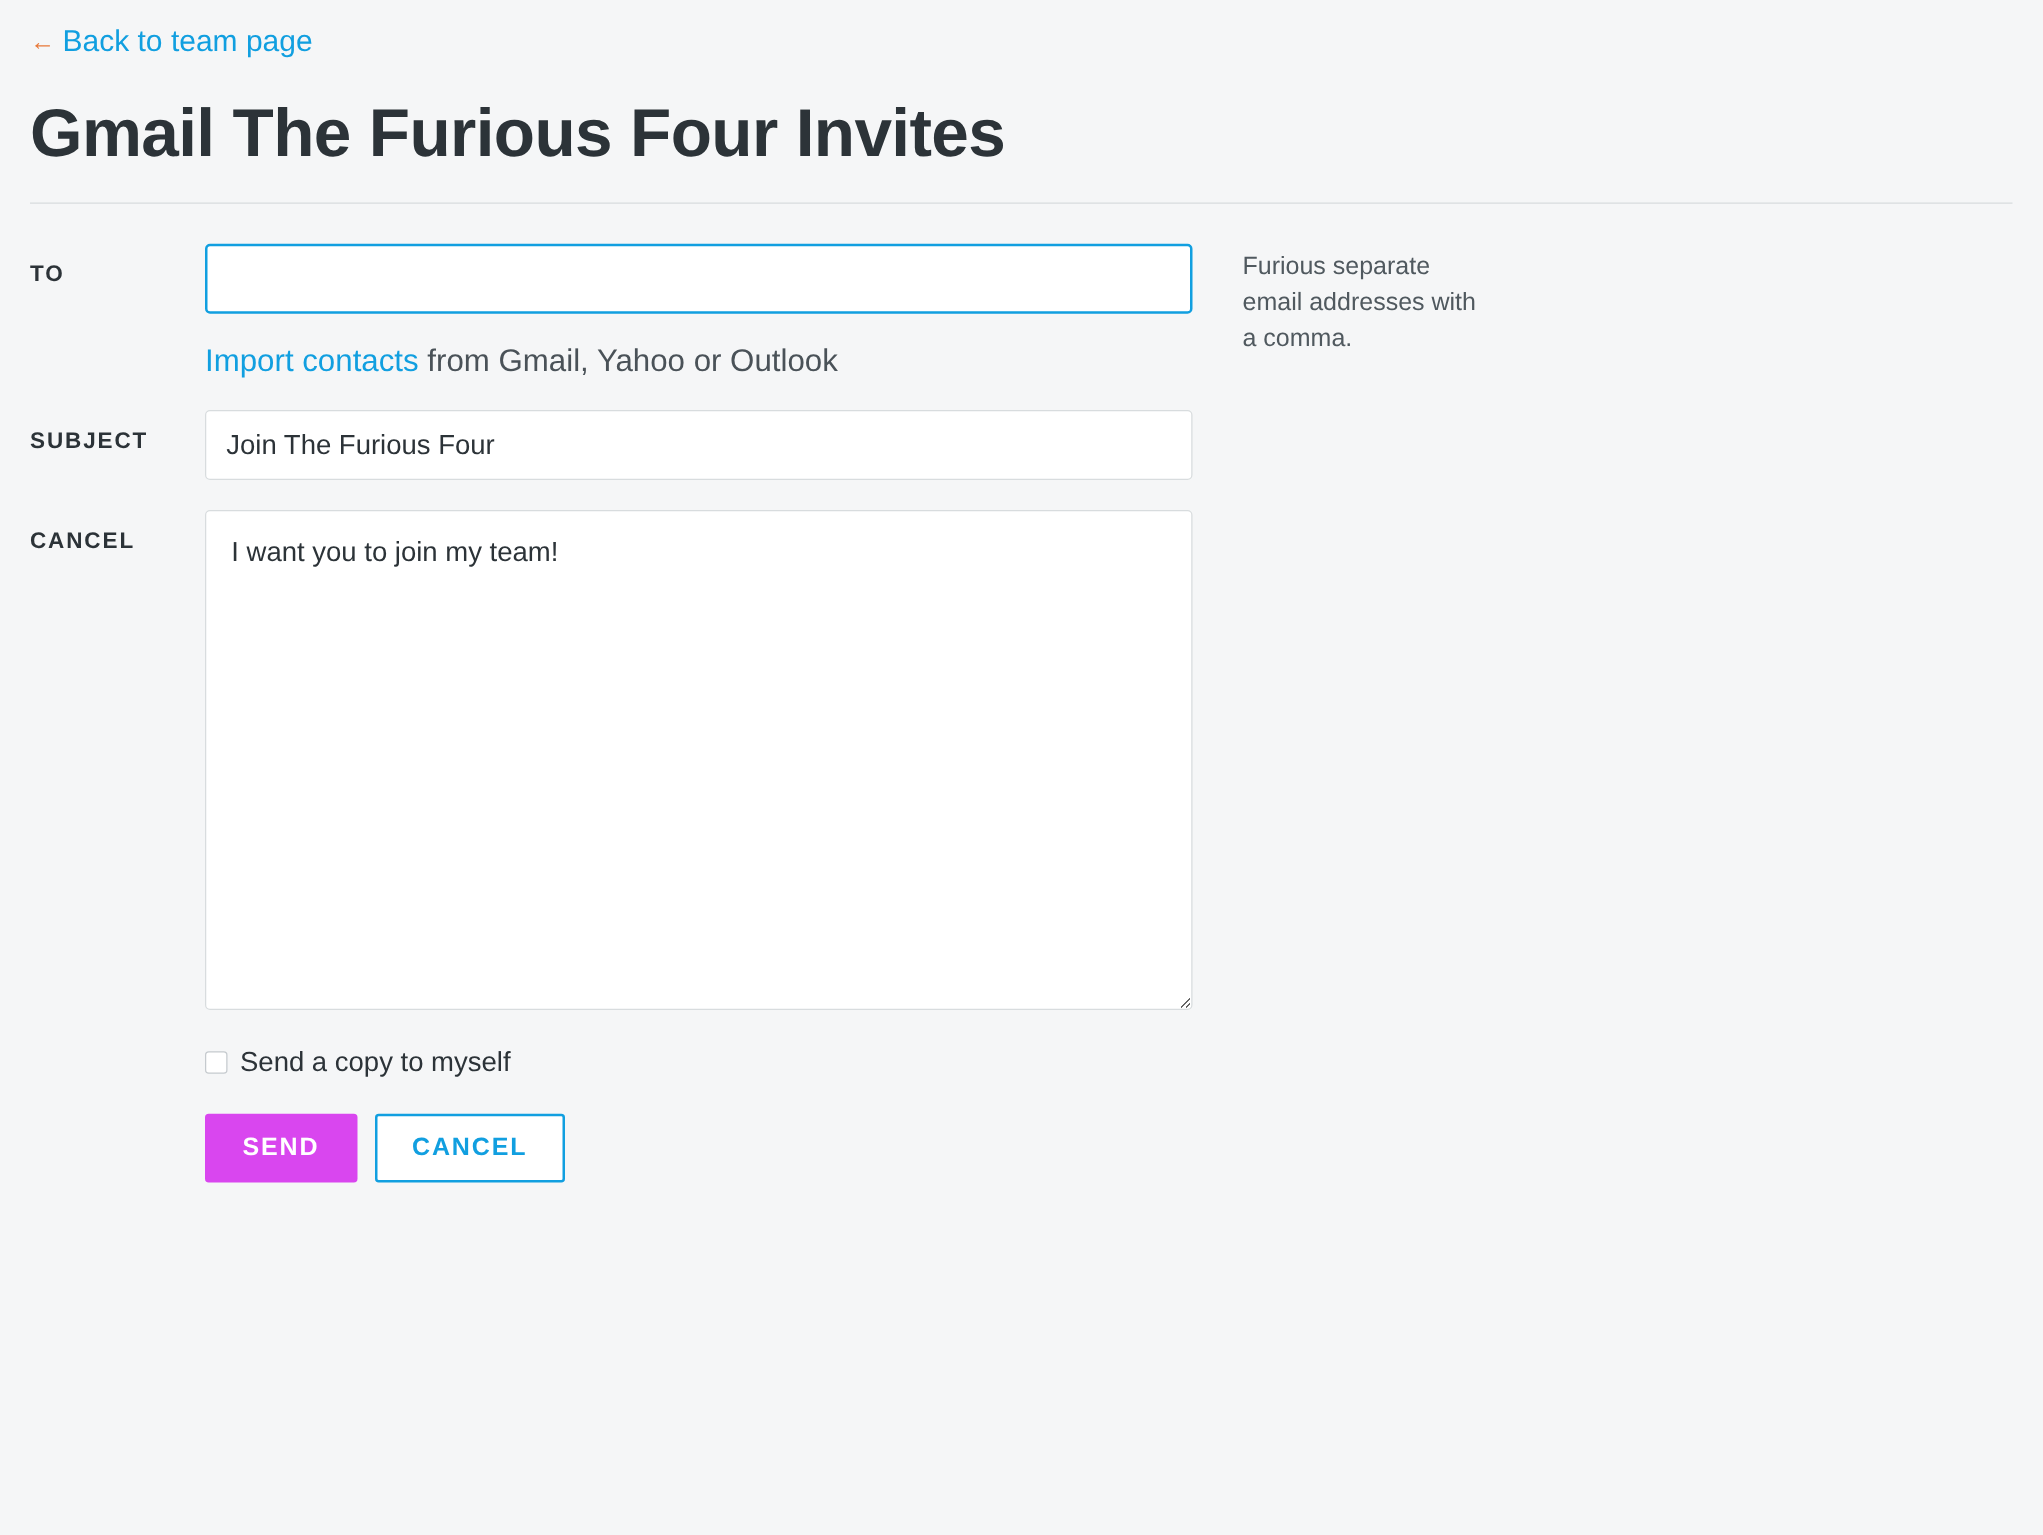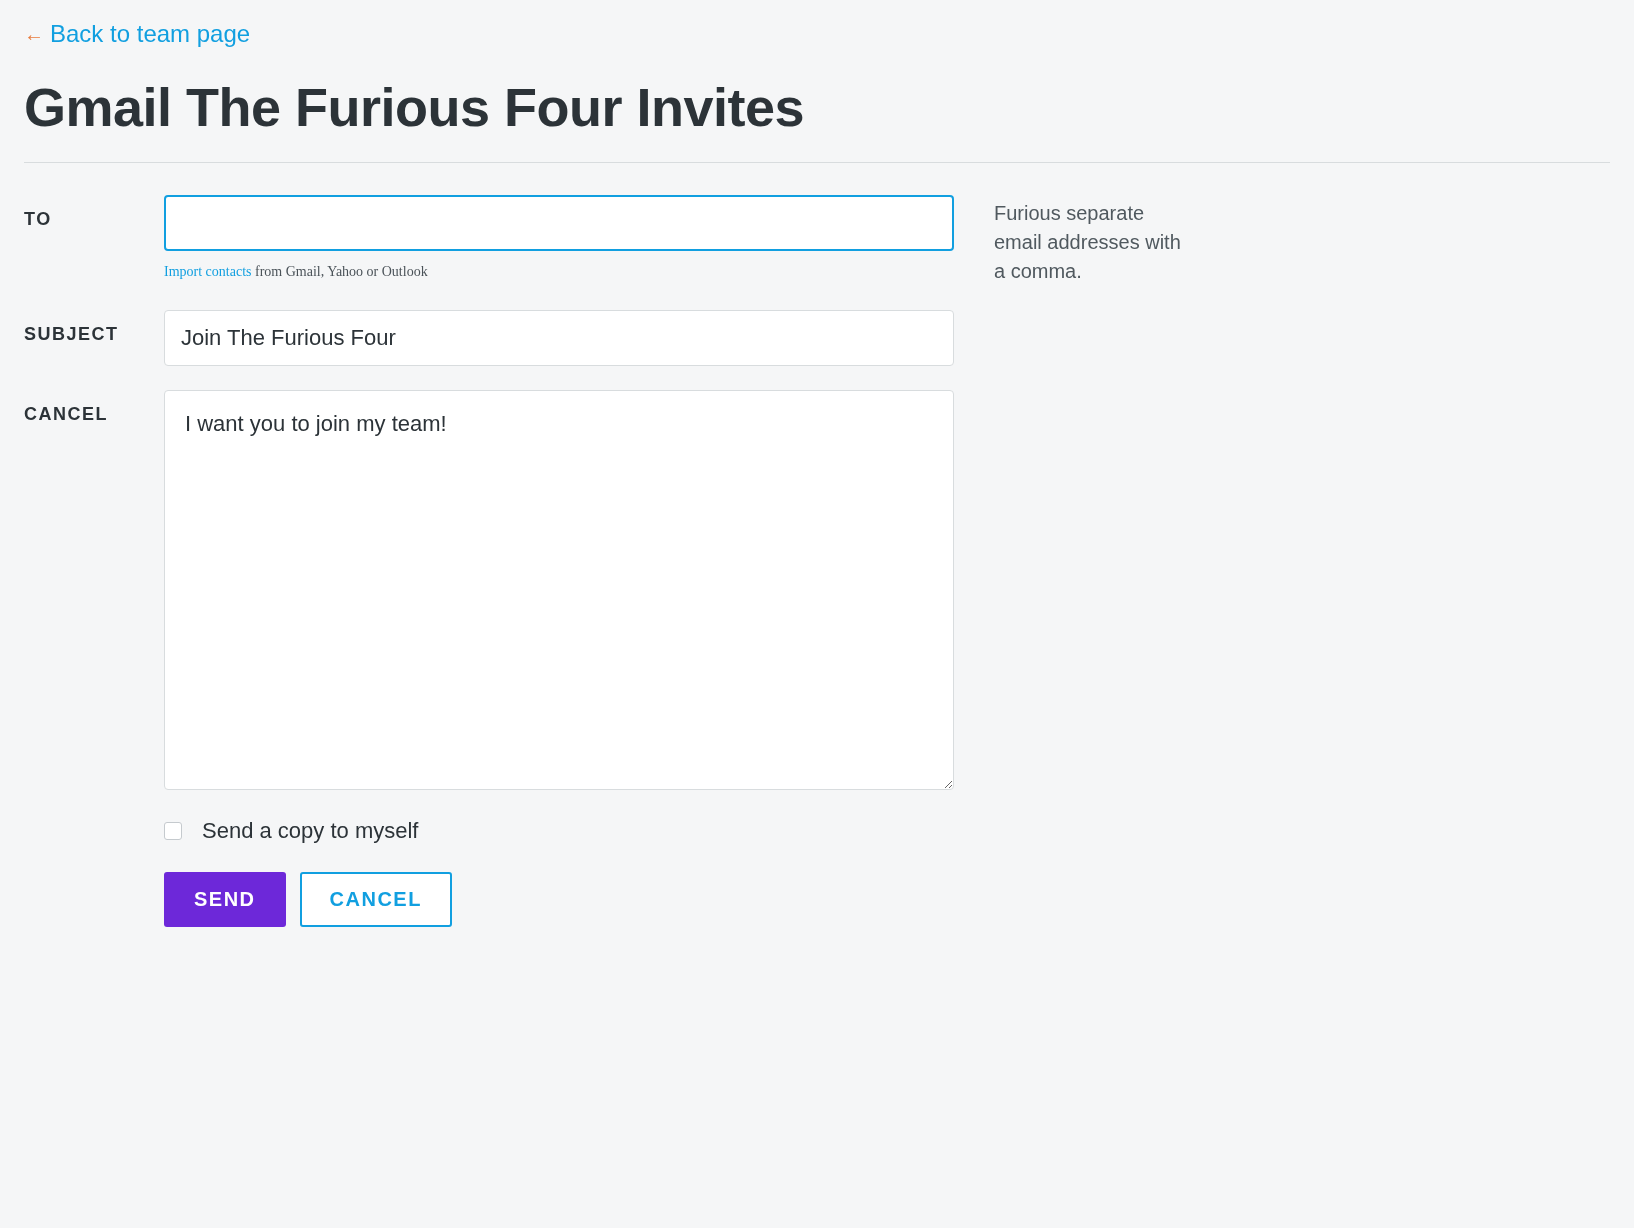--- a/index.html
+++ b/index.html
@@ -93,33 +93,32 @@
       color: #2c3338;
       border: 1px solid #d8dcde;
       border-radius: 4px;
       background: #fff;
       outline: none;
       font-family: inherit;
       resize: both;
       line-height: 1.4;
     }
     .import-line {
-      margin-top: 13px;
-      font-size: 14px;
+      margin-top: 24px;
+      font-size: 25px;
       color: #4a5258;
-      font-family: Liberation Serif, serif;
     }
     .import-link {
       color: #119fe0;
       text-decoration: none;
     }
     .checkbox-row {
       display: flex;
       align-items: center;
-      gap: 20px;
+      gap: 10px;
       margin-top: 21px;
       margin-bottom: 28px;
     }
     .checkbox-row input[type="checkbox"] {
       width: 18px;
       height: 18px;
       border: 1px solid #c5cace;
       border-radius: 3px;
       appearance: none;
       background: #fff;
@@ -137,21 +136,21 @@
     .btn {
       padding: 16px 30px;
       font-size: 20px;
       font-weight: 600;
       letter-spacing: 1.5px;
       border-radius: 3px;
       cursor: pointer;
       font-family: inherit;
     }
     .btn-primary {
-      background: #6d28d9;
+      background: #d946ef;
       color: #fff;
       border: none;
     }
     .btn-secondary {
       background: #fff;
       color: #119fe0;
       border: 2px solid #119fe0;
       padding: 14px 28px;
     }
     .indent-col {

